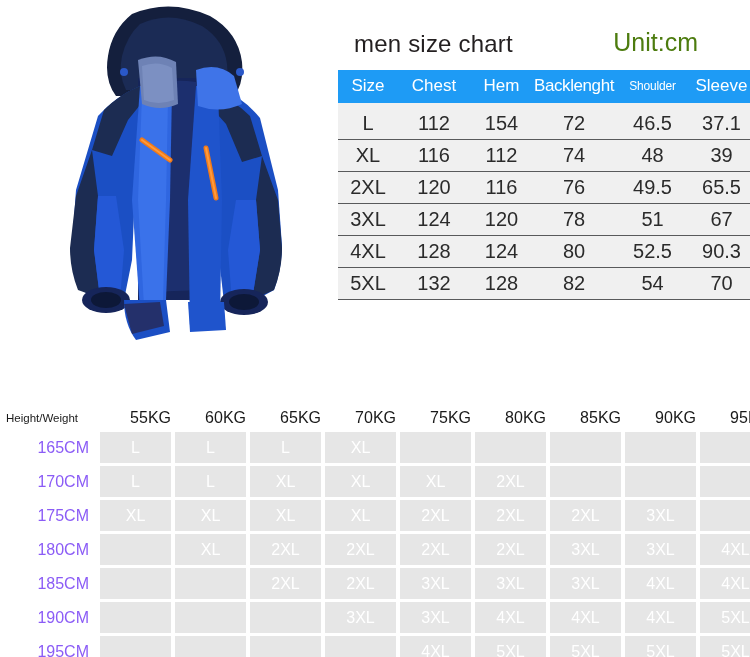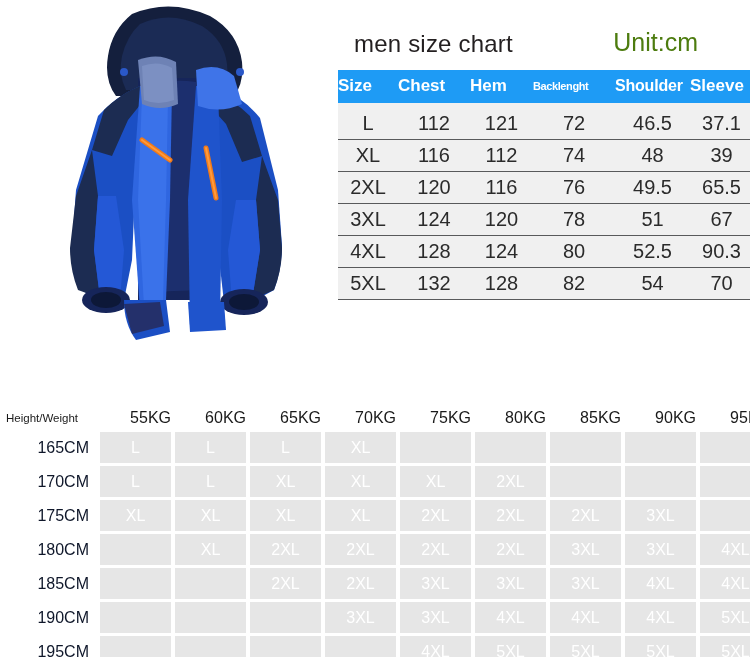--- a/index.html
+++ b/index.html
@@ -61,31 +61,31 @@
   table.size-table {
     width: 415px;
     border-collapse: collapse;
     table-layout: fixed;
     background: #f0f0f0;
   }
   table.size-table thead th {
     background: #1e9bf5;
     color: #ffffff;
     font-size: 17px;
-    font-weight: bold;
+    font-weight: normal;
     padding: 6px 0 7px 0;
-    text-align: left;
+    text-align: center;
     white-space: nowrap;
   }
   table.size-table thead th.col-backlength {
-    font-size: 11px;
+    font-size: 17px;
     letter-spacing: -0.4px;
   }
   table.size-table thead th.col-shoulder {
-    font-size: 16px;
+    font-size: 12px;
     letter-spacing: -0.2px;
   }
   table.size-table tbody td {
     text-align: center;
     font-size: 20px;
     color: #2b2b2b;
     padding: 4px 0 4px 0;
     height: 28px;
     border-bottom: 1.5px solid #58595b;
     background: #f0f0f0;
@@ -124,21 +124,21 @@
     font-size: 16px;
     font-weight: normal;
     color: #1a1a1a;
     text-align: right;
     padding: 0 0 2px 0;
     white-space: nowrap;
   }
   table.grid-table th.height-label {
     font-size: 16px;
     font-weight: normal;
-    color: #0f172a;
+    color: #8b5cf6;
     text-align: right;
     padding-right: 7px;
     white-space: nowrap;
     background: #ffffff;
   }
   table.grid-table td.cell {
     height: 31px;
     text-align: center;
     vertical-align: middle;
     font-size: 16px;
@@ -238,21 +238,21 @@
           <th>Hem</th>
           <th class="col-backlength">Backlenght</th>
           <th class="col-shoulder">Shoulder</th>
           <th>Sleeve</th>
         </tr>
       </thead>
       <tbody id="size-table-body">
           <tr>
             <td>L</td>
             <td>112</td>
-            <td>121</td>
+            <td>154</td>
             <td>72</td>
             <td>46.5</td>
             <td>37.1</td>
           </tr>
           <tr>
             <td>XL</td>
             <td>116</td>
             <td>112</td>
             <td>74</td>
             <td>48</td>

